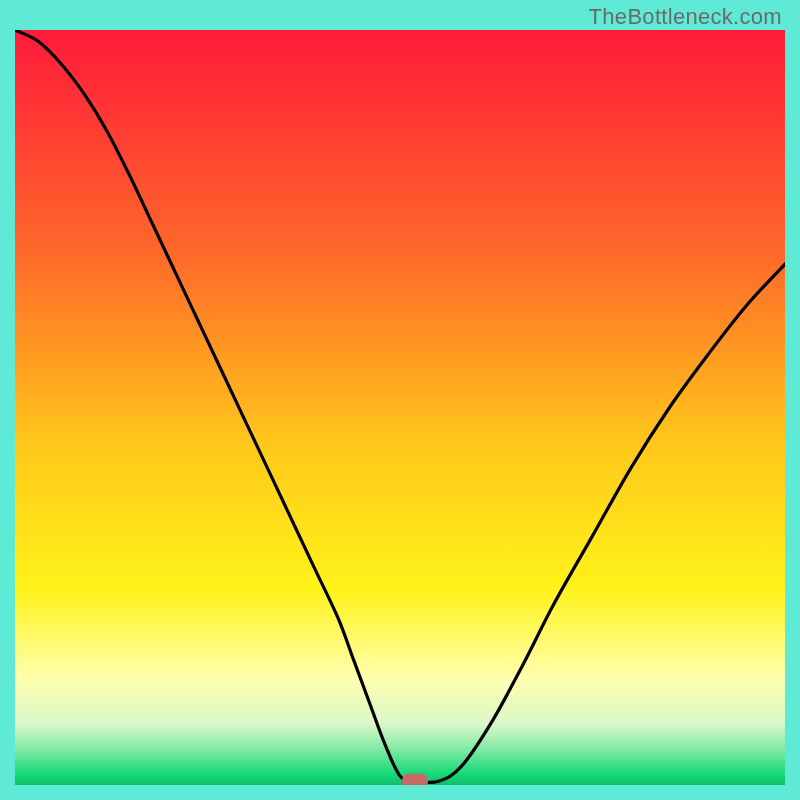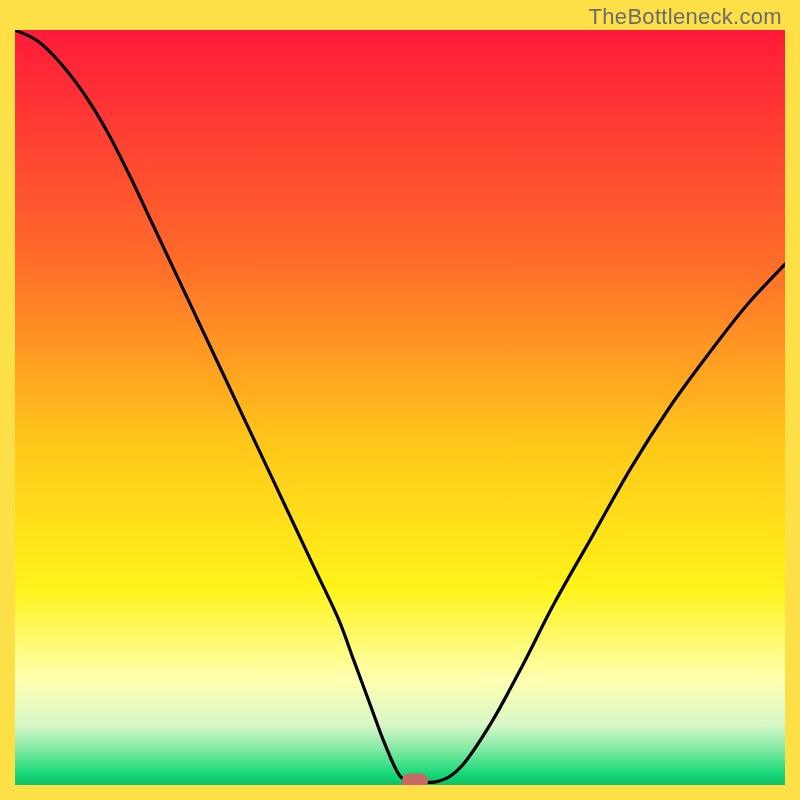--- a/index.html
+++ b/index.html
@@ -8,21 +8,21 @@
     width: 800px;
     height: 800px;
     background: #000;
     font-family: Arial, Helvetica, sans-serif;
     overflow: hidden;
   }
   .frame {
     position: relative;
     width: 800px;
     height: 800px;
-    background: #fde047;
+    background: #5eead4;
   }
   .watermark {
     position: absolute;
     top: 4px;
     right: 18px;
     color: #6b6b6b;
     font-size: 22px;
     font-weight: 500;
     letter-spacing: 0.3px;
     z-index: 10;

